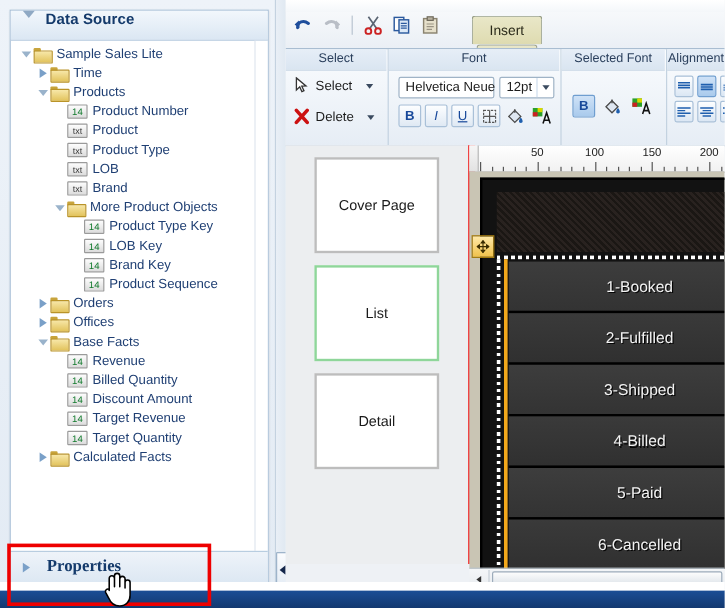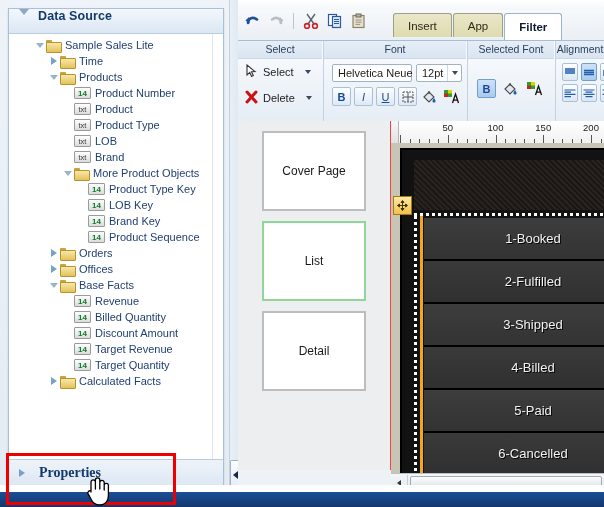--- a/index.html
+++ b/index.html
@@ -45,42 +45,42 @@
     width:0;height:0;border-left:4px solid transparent;
     border-right:4px solid transparent;border-top:5px solid #9ab3cb;
   }
   .ds-title{
     font-weight:bold;font-size:12.5px;color:#143a6b;margin-left:7px;
     letter-spacing:.1px;
   }
 
   .tree{
     position:absolute;left:0;top:25px;right:10px;bottom:26px;
-    overflow:hidden;padding-top:3px;padding-left:18px;
+    overflow:hidden;padding-top:3px;
   }
   .node{
     display:flex;align-items:center;height:16px;line-height:16px;
     white-space:nowrap;
   }
   .node .arrow{width:13px;display:flex;align-items:center;justify-content:center;flex:0 0 13px;}
   .folder{
     width:15px;height:12px;flex:0 0 15px;position:relative;margin-right:4px;
   }
   .folder::before{
     content:"";position:absolute;left:0;top:1px;width:6px;height:3px;
     background:#c8a43c;border-radius:1px 1px 0 0;
   }
   .folder::after{
     content:"";position:absolute;left:0;top:3px;width:14px;height:9px;
     background:linear-gradient(#f7e7a8,#e2c35c);
     border:1px solid #b99328;border-radius:1px;
   }
   .badge{
     width:17px;height:12px;flex:0 0 17px;margin-right:4px;
-    font-size:8px;font-weight:bold;line-height:11px;text-align:center;
+    font-size:8px;font-weight:normal;line-height:11px;text-align:center;
     border:1px solid #9a9a9a;background:linear-gradient(#fdfdfd,#dcdcdc);
     border-radius:1px;box-sizing:border-box;
   }
   .badge.num{color:#117a2c;}
   .badge.txt{color:#3a3a3a;font-size:7.5px;font-weight:normal;}
   .node .lbl{color:#1f3f73;font-size:11px;}
 
   .props-bar{
     position:absolute;left:0;bottom:0;width:100%;height:25px;
     background:linear-gradient(#eef3f9,#dde8f3);
@@ -138,21 +138,21 @@
     position:absolute;left:0;top:0;width:100%;height:10px;
     background:linear-gradient(#ffffff,#f4f7fa);
   }
   .qicons{position:absolute;left:3px;top:11px;display:flex;align-items:center;gap:2px;}
   .qbtn{
     width:22px;height:20px;display:flex;align-items:center;justify-content:center;
     border-radius:2px;
   }
   .qsep{width:1px;height:16px;background:#b9c4d0;margin:0 4px;}
 
-  .tabs{position:absolute;left:155px;top:13px;display:flex;align-items:flex-start;height:27px;}
+  .tabs{position:absolute;left:155px;top:13px;display:flex;align-items:center;height:27px;flex-direction:column;}
   .tab{
     height:24px;line-height:24px;padding:0 14px;font-size:11.5px;
     color:#2a2a1a;border:1px solid #9aa08a;border-bottom:none;
     background:linear-gradient(#e9e7c8,#dedbb0);
     border-radius:3px 3px 0 0;margin-right:1px;
     box-sizing:border-box;
   }
   .tab.active{
     background:#ffffff;border-color:#9fb3c6;color:#0d1b33;font-weight:bold;
     height:27px;line-height:26px;

